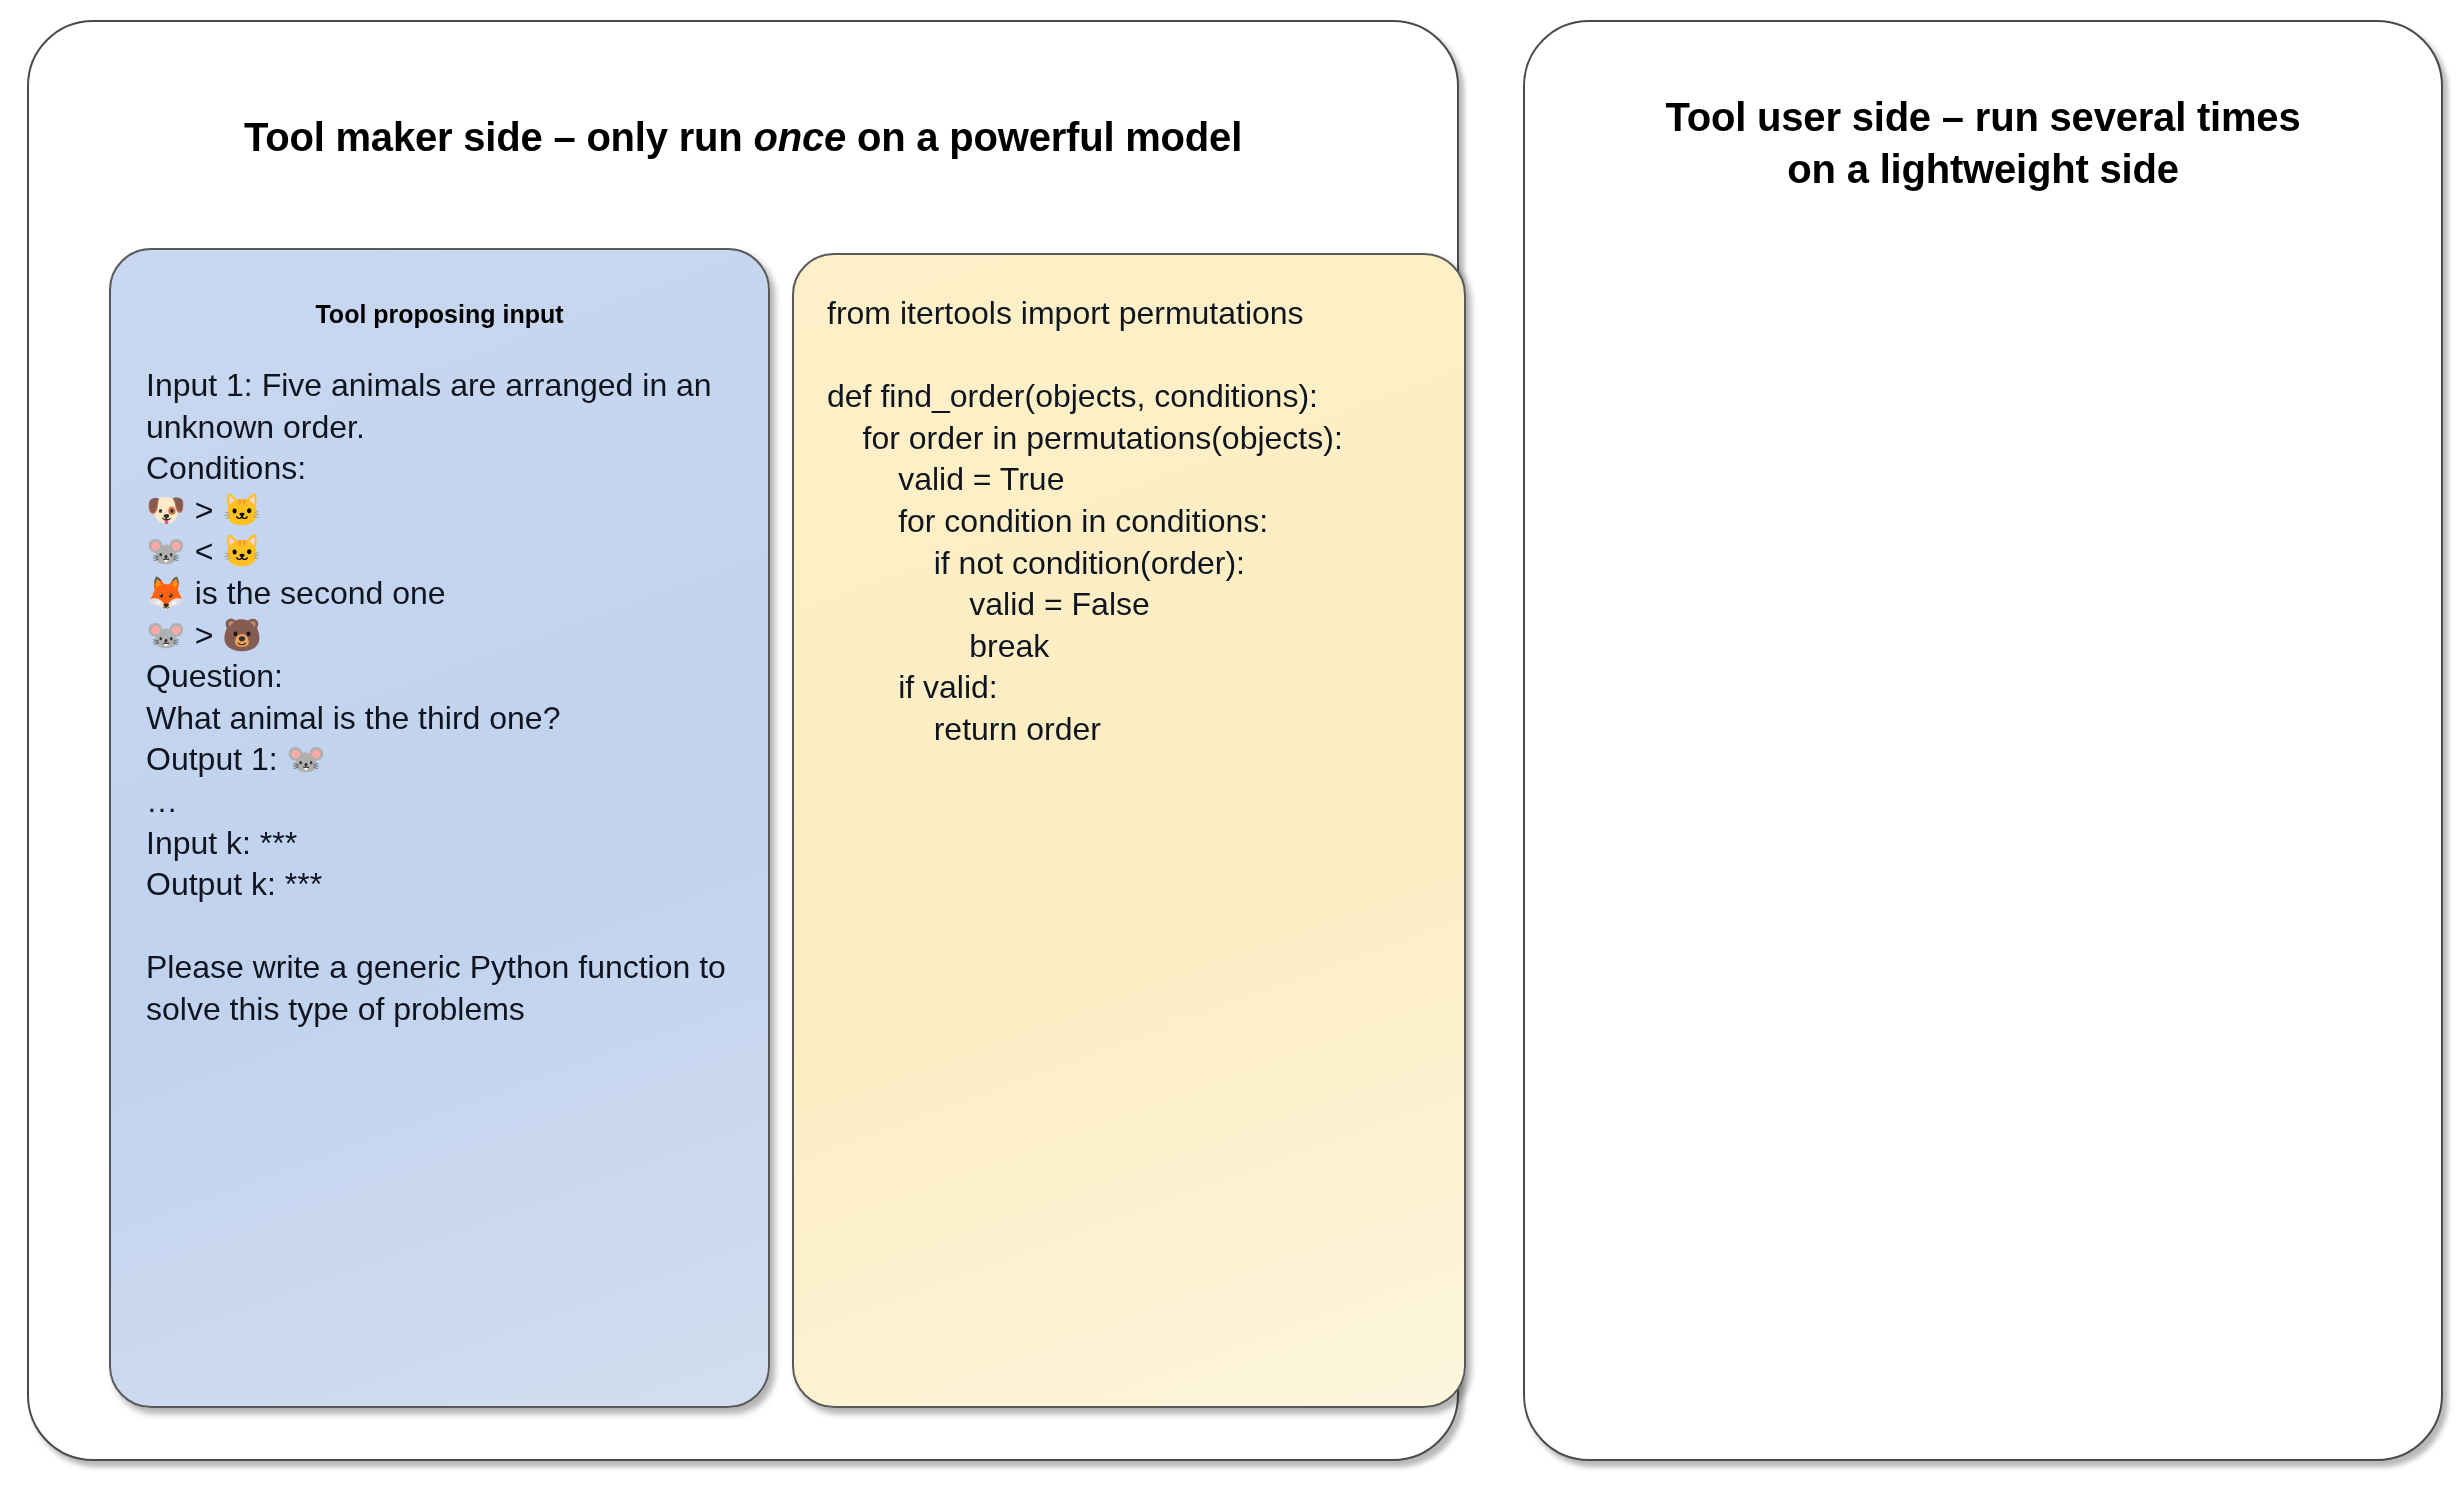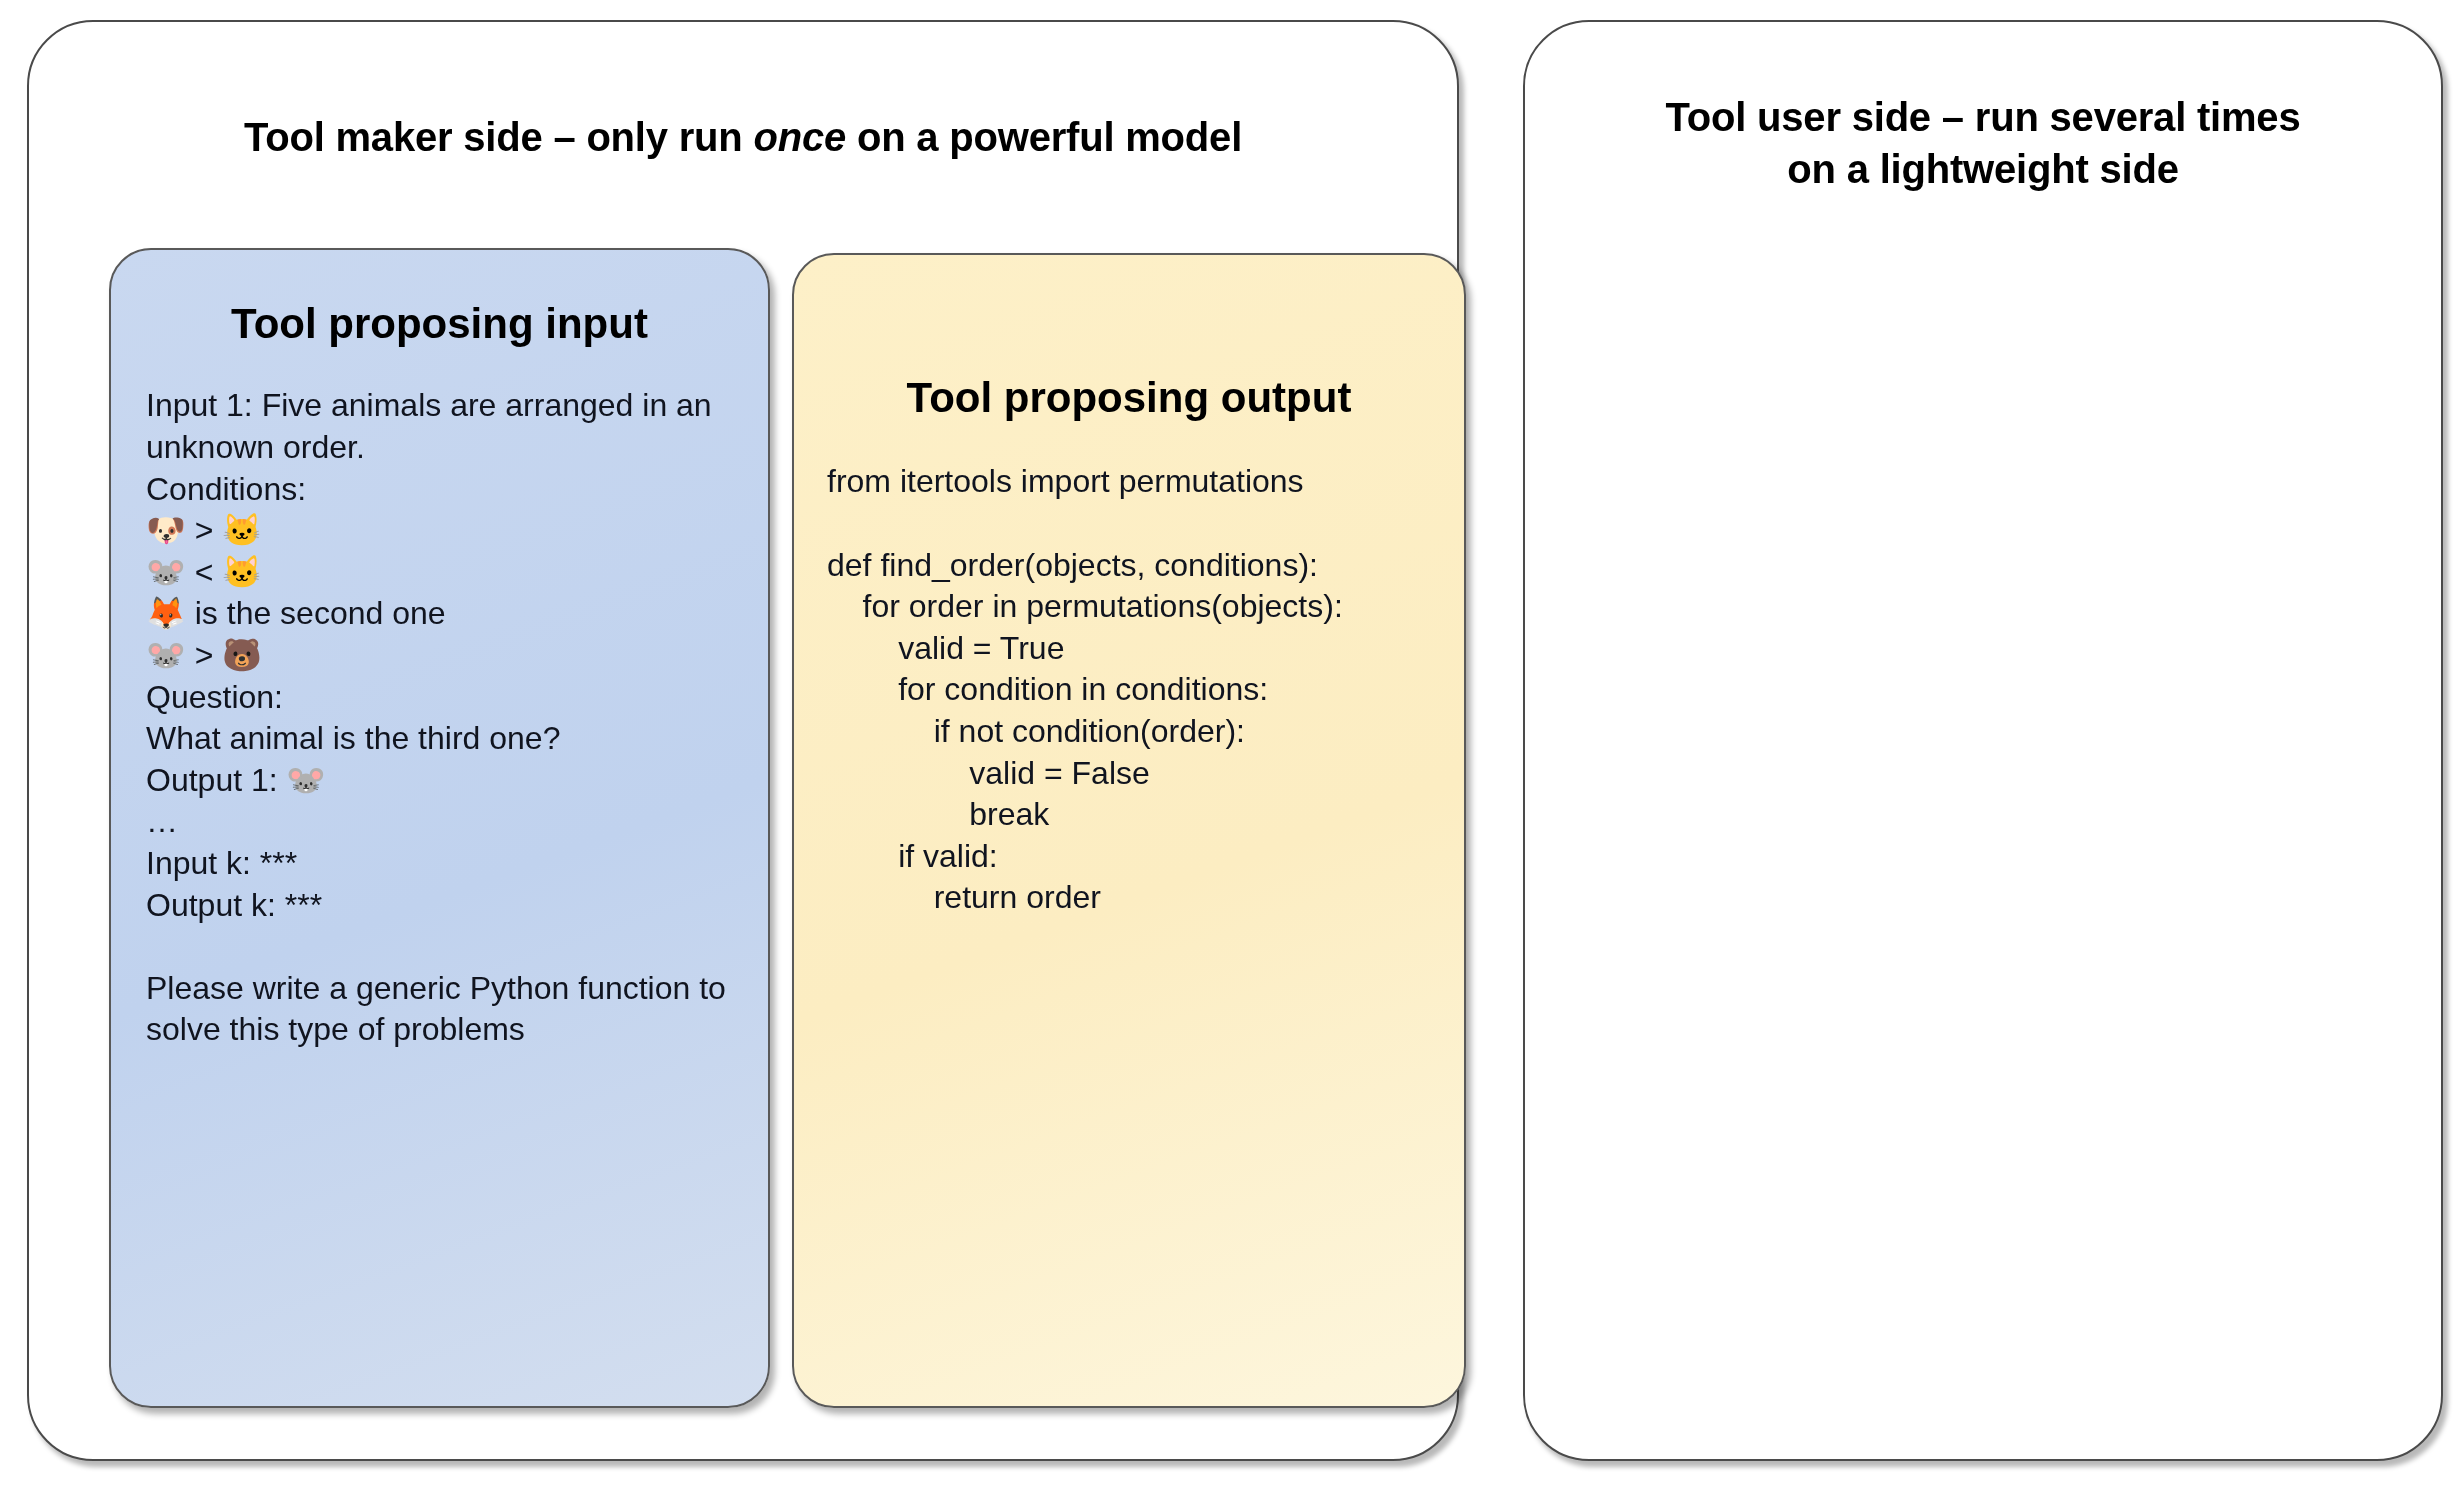--- a/index.html
+++ b/index.html
@@ -78,21 +78,21 @@
     left: 763px;
     top: 231px;
     width: 674px;
     height: 1155px;
     background: linear-gradient(160deg, #fdf0c8 0%, #fcedc2 55%, #fdf6dd 100%);
   }
 
   .panel-title {
     text-align: center;
     font-weight: bold;
-    font-size: 42px;
+    font-size: 25px;
     color: #000000;
     line-height: 1.2;
   }
   #blue-panel   .panel-title { margin: 49px 18px 0; }
   #yellow-panel .panel-title { margin: 118px 18px 0; }
 
   .panel-body {
     font-size: 32px;
     line-height: 1.30;
     color: #10141f;
@@ -123,21 +123,20 @@
 What animal is the third one?
 Output 1: 🐭
 …
 Input k: ***
 Output k: ***
 
 Please write a generic Python function to solve this type of problems</div>
     </div>
 
     <div class="panel" id="yellow-panel">
-      <div class="panel-title">Tool proposing output</div>
       <div class="panel-body">from itertools import permutations
 
 def find_order(objects, conditions):
     for order in permutations(objects):
         valid = True
         for condition in conditions:
             if not condition(order):
                 valid = False
                 break
         if valid:

